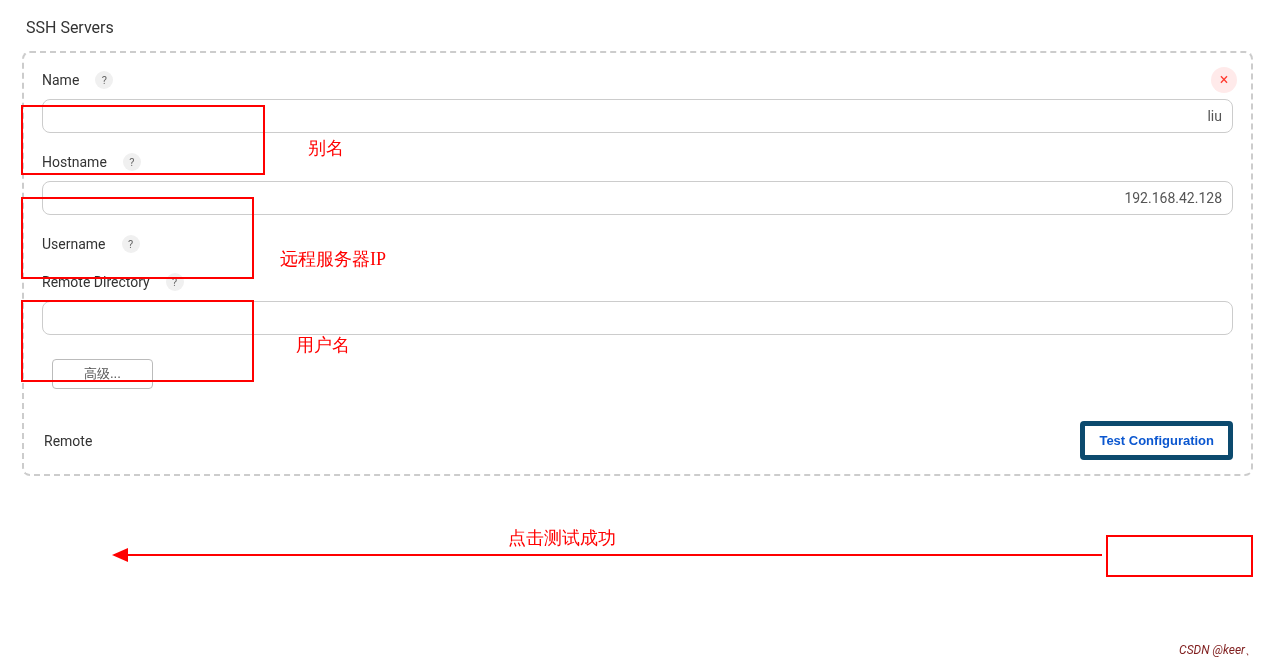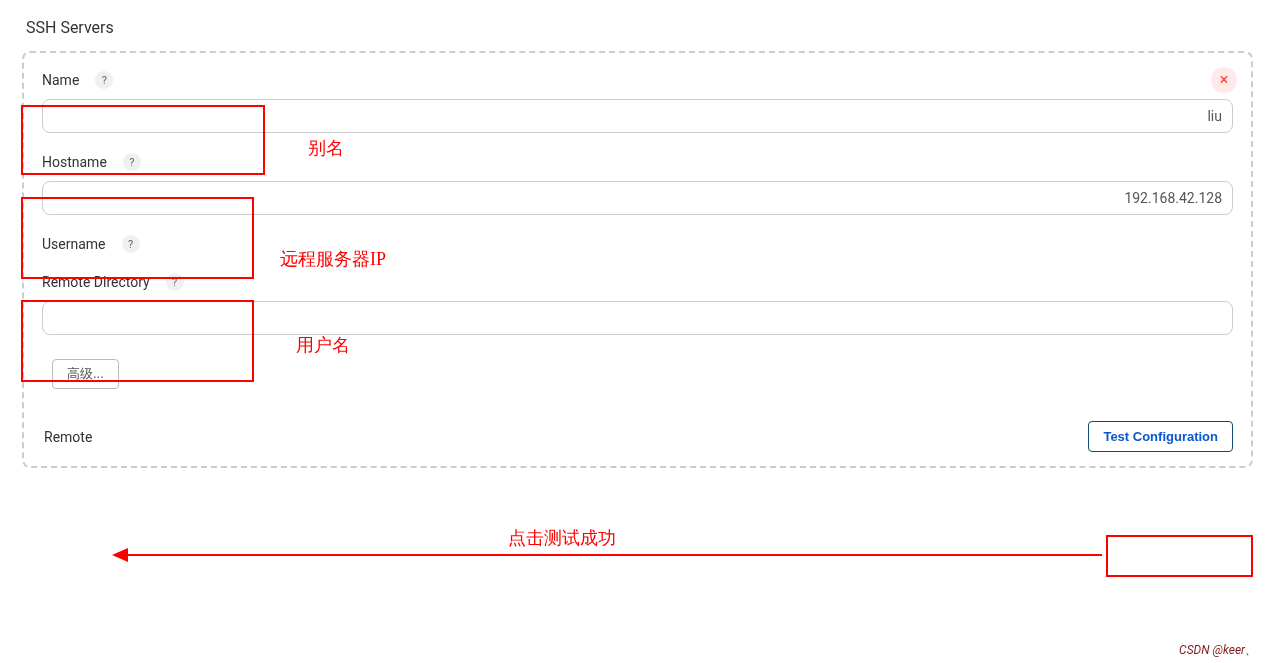--- a/index.html
+++ b/index.html
@@ -99,21 +99,21 @@
       width: 100%;
       padding: 8px 10px;
       border: 1px solid #ccc;
       border-radius: 8px;
       font-size: 14px;
       color: #555;
       font-family: inherit;
       text-align: right;
     }
     .advanced-btn {
-      padding: 5px 14px;
+      padding: 5px 31px;
       border: 1px solid #bbb;
       border-radius: 4px;
       background: #fff;
       cursor: pointer;
       font-size: 13px;
       color: #555;
       margin-top: 4px;
       margin-left: 10px;
     }
     .bottom-row {
@@ -122,21 +122,21 @@
       justify-content: space-between;
       margin-top: 32px;
       position: relative;
     }
     .status-text {
       font-size: 14px;
       padding-left: 2px;
     }
     .test-btn {
       padding: 7px 14px;
-      border: 1px solid #0c4a6e;
+      border: 5px solid #0c4a6e;
       border-radius: 4px;
       background: #fff;
       color: #0b57d0;
       font-weight: 700;
       font-size: 13px;
       cursor: pointer;
     }
     .annotation {
       position: absolute;
       color: #ff0000;

